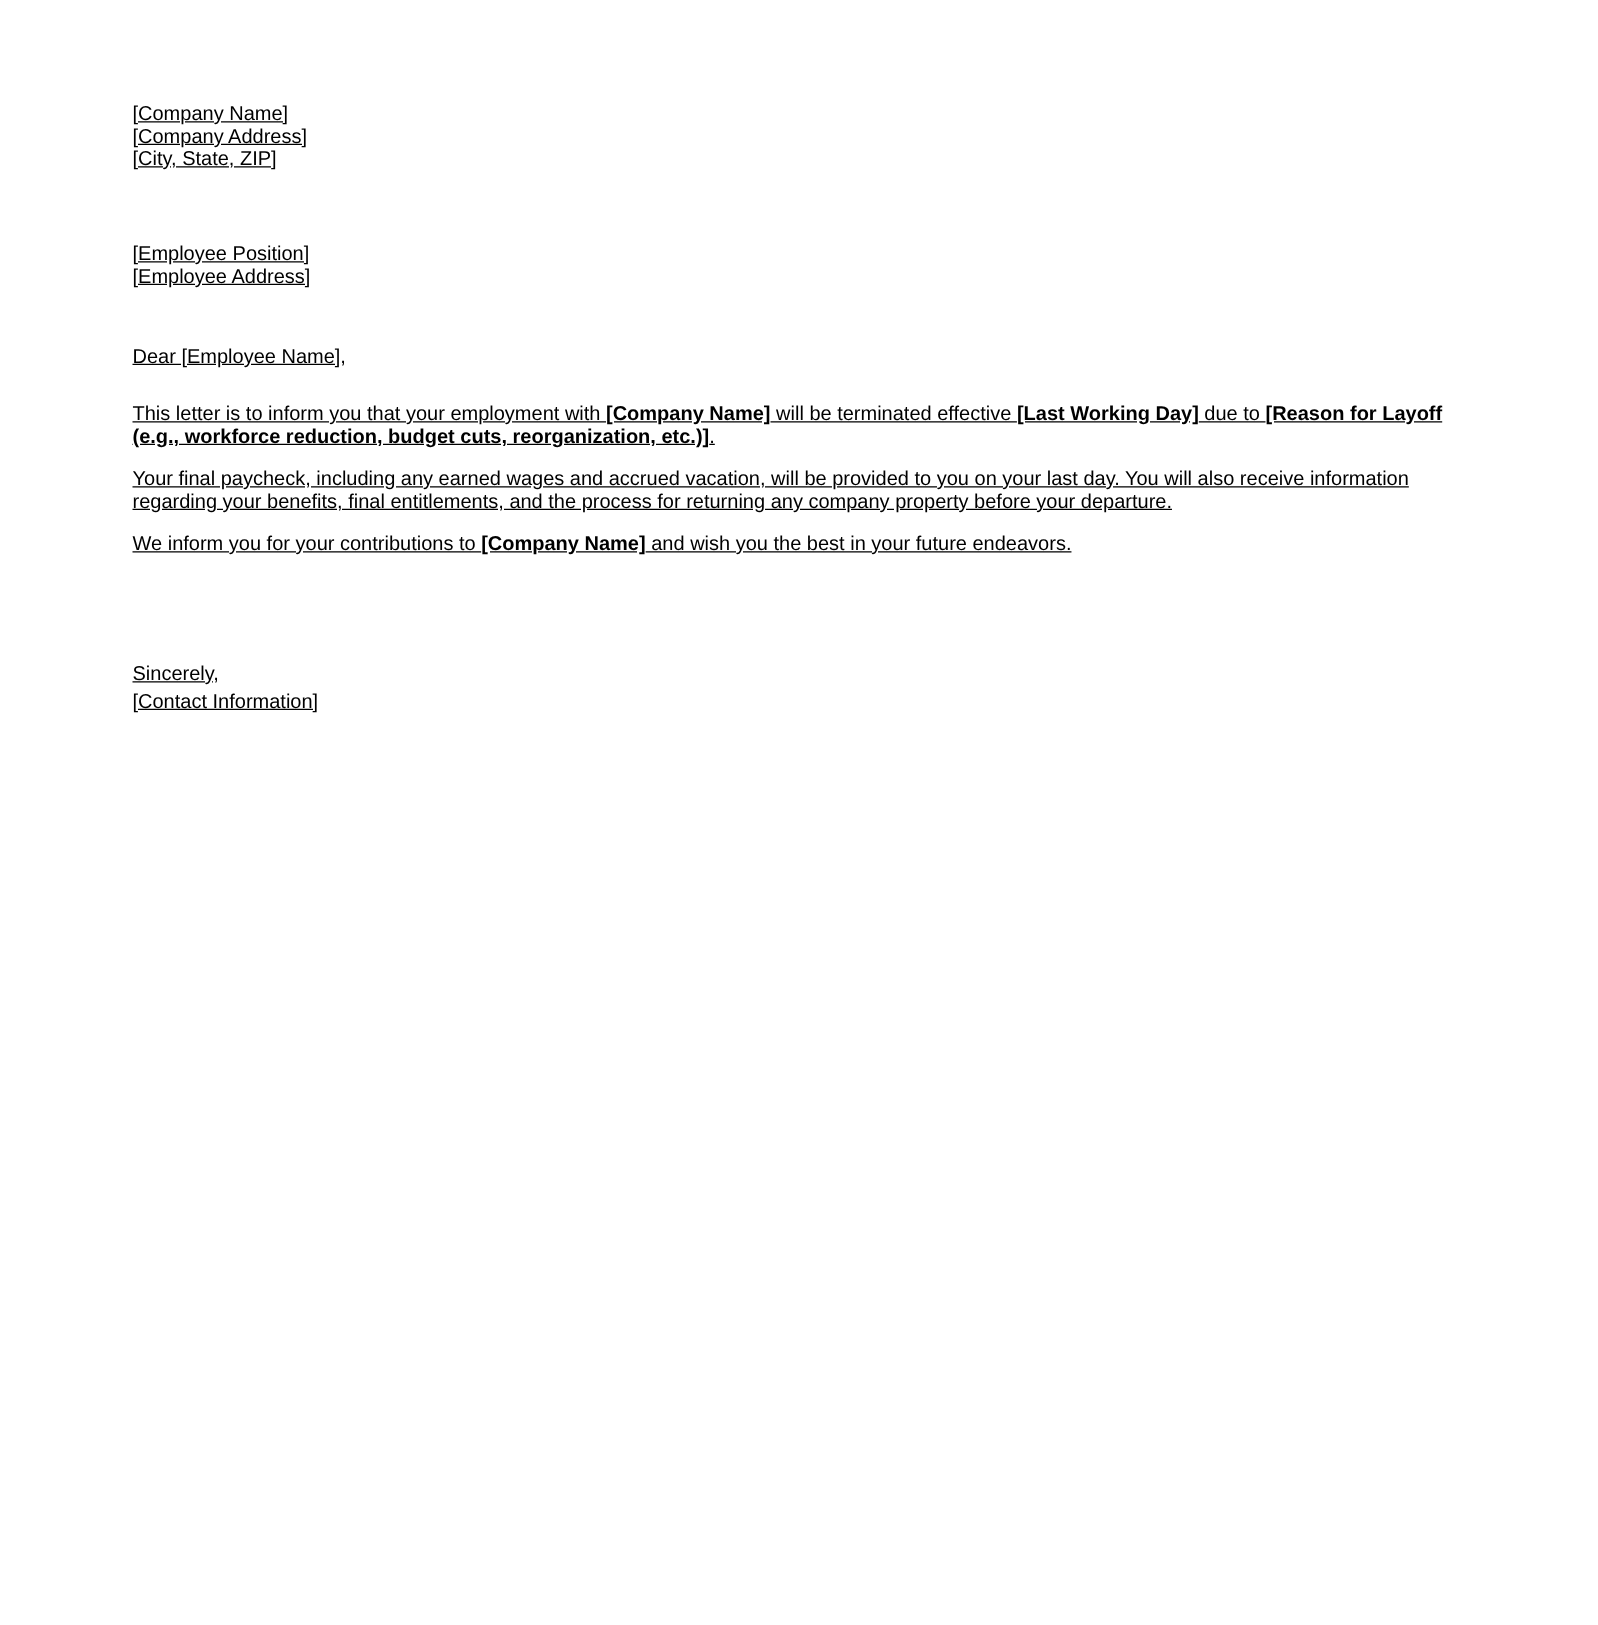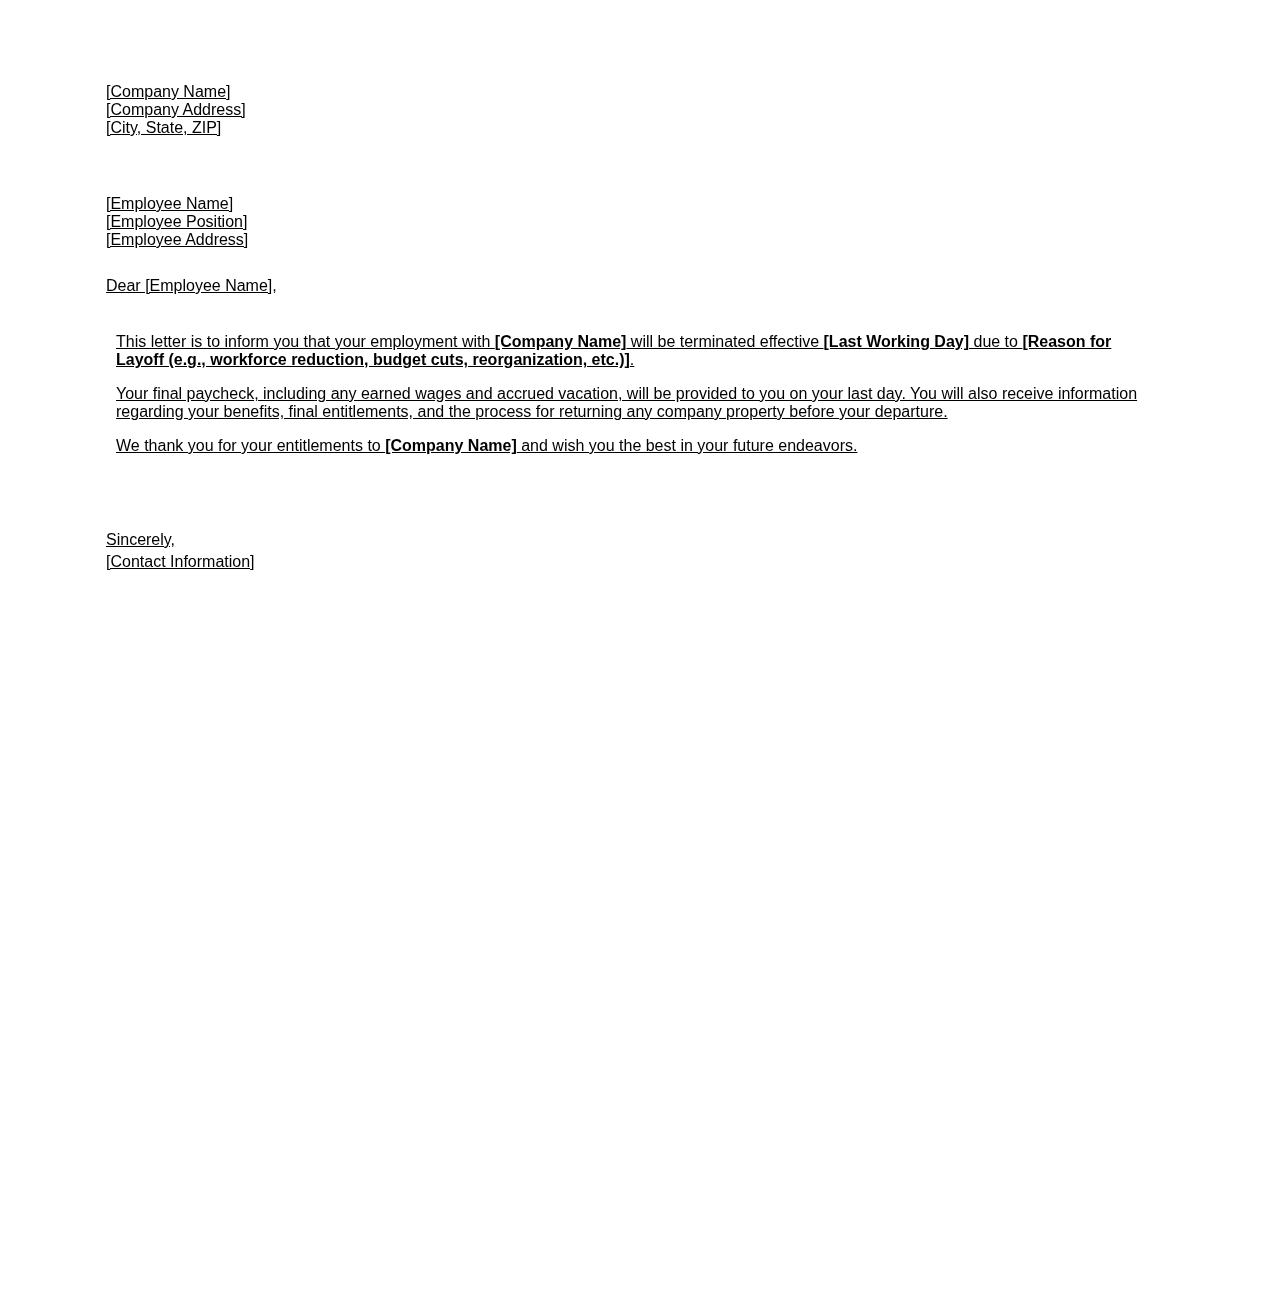--- a/index.html
+++ b/index.html
@@ -3,54 +3,53 @@
   <meta charset="utf-8">
   <style>
     html, body { margin: 0; padding: 0; background: #ffffff; }
     body {
       width: 1278px; height: 1300px; position: relative; overflow: hidden;
       font-family: "Liberation Sans", sans-serif; font-size: 16px; line-height: 18px; color: #000;
     }
     .letter { position: absolute; left: 106px; top: 0; width: 1060px; }
     .blk { position: absolute; left: 0; width: 1060px; text-decoration: underline; }
     .line { display: block; white-space: nowrap; }
-    p { margin: 10px; }
+    p { margin: 0; }
     b { font-weight: bold; }
   </style>
 </head>
 <body>
 
 <div class="letter">
 
   <div class="blk" style="top:83px;">
     <span class="line">[Company Name]</span>
     <span class="line">[Company Address]</span>
     <span class="line">[City, State, ZIP]</span>
   </div>
 
   <div class="blk" style="top:195px;">
-    <span class="line">[Employee Name]</span>
     <span class="line">[Employee Position]</span>
     <span class="line">[Employee Address]</span>
   </div>
 
   <div class="blk" style="top:277px;">
     <span class="line">Dear [Employee Name],</span>
   </div>
 
   <div class="blk" style="top:323px;">
     <p><span>This letter is to inform you that your employment with </span><b>[Company Name]</b><span> will be terminated effective </span><b>[Last Working Day]</b><span> due to </span><b>[Reason for Layoff (e.g., workforce reduction, budget cuts, reorganization, etc.)]</b><span>.</span></p>
   </div>
 
   <div class="blk" style="top:375px;">
     <p>Your final paycheck, including any earned wages and accrued vacation, will be provided to you on your last day. You will also receive information regarding your benefits, final entitlements, and the process for returning any company property before your departure.</p>
   </div>
 
   <div class="blk" style="top:427px;">
-    <p><span>We thank you for your entitlements to </span><b>[Company Name]</b><span> and wish you the best in your future endeavors.</span></p>
+    <p><span>We inform you for your contributions to </span><b>[Company Name]</b><span> and wish you the best in your future endeavors.</span></p>
   </div>
 
   <div class="blk" style="top:495px;margin-top:36px;">
     <span class="line">Sincerely,</span>
   </div>
 
   <div class="blk" style="top:553px;">
     <span class="line">[Contact Information]</span>
   </div>
 

